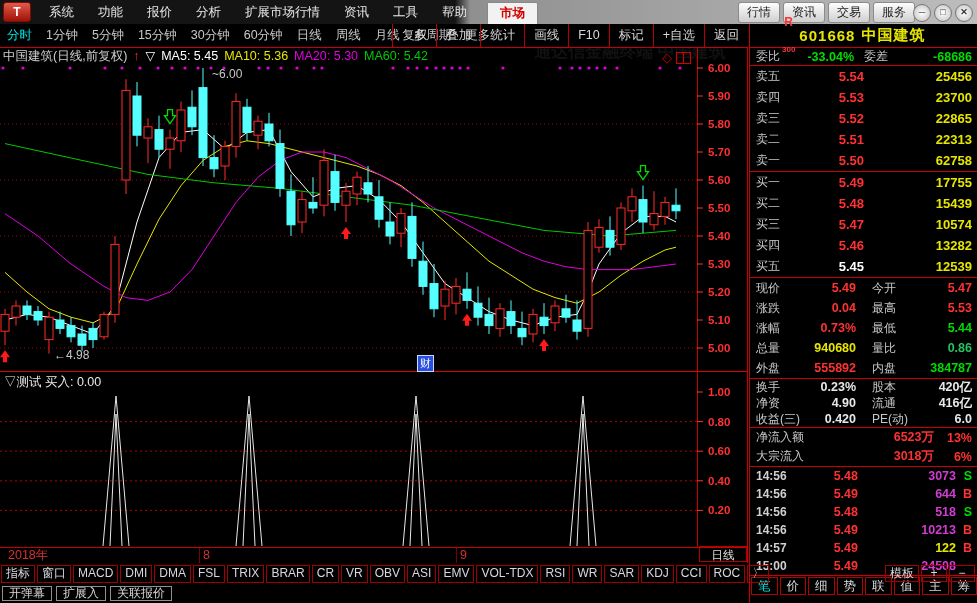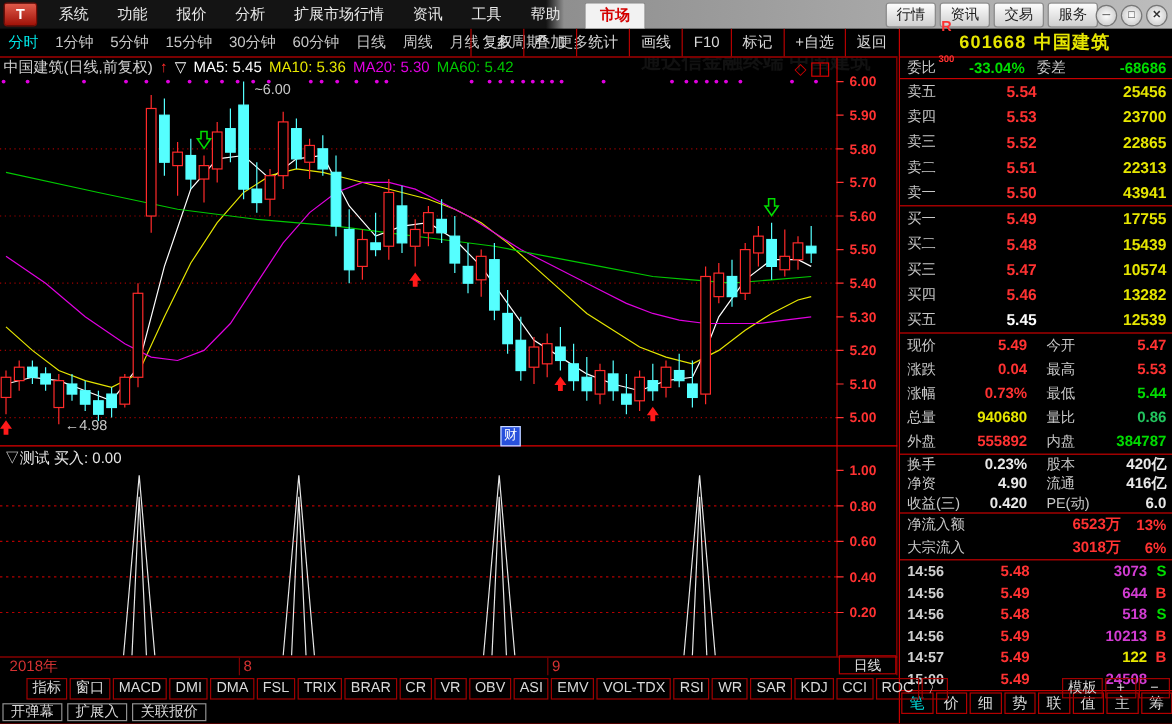--- a/index.html
+++ b/index.html
@@ -78,21 +78,21 @@
   .corner-icons{position:absolute;left:662px;top:50px;z-index:5;display:flex;align-items:center;}
   .diamond{color:#d40000;font-size:13px;margin-right:4px;}
   .split-rect{width:13px;height:10px;border:1px solid #d40000;position:relative;}
   .split-rect::after{content:"";position:absolute;left:6px;top:0;width:1px;height:10px;background:#d40000;}
   .cai-badge{position:absolute;left:417px;top:355px;width:15px;height:15px;background:#2850dc;
              border:1px solid #c8d8ff;color:#fff;font-size:11px;line-height:15px;text-align:center;z-index:6;}
   .sub-header{position:absolute;left:4px;top:374px;color:#e8e8e8;font-size:12.5px;z-index:5;}
   .rixian-box{position:absolute;left:699px;top:546px;width:48px;height:16px;border:1px solid #b40000;
               color:#e0e0e0;font-size:11.5px;text-align:center;line-height:16px;box-sizing:border-box;z-index:5;}
   
-  .ind-strip{position:absolute;left:0;top:564px;width:748px;height:20px;display:flex;z-index:4;padding-left:21px;}
+  .ind-strip{position:absolute;left:0;top:564px;width:748px;height:20px;display:flex;z-index:4;}
   .ind-tab{border:1px solid #a00000;margin:1px 1px;color:#d8d8d8;font-size:12px;padding:0 4px;
            line-height:15px;white-space:nowrap;}
   .ind-right{position:absolute;right:1px;top:564px;display:flex;z-index:4;}
   .status-strip{position:absolute;left:0;top:585px;width:748px;height:17px;display:flex;z-index:4;}
   .status-tab{border:1px solid #909090;margin:1px 2px;color:#d8d8d8;font-size:12px;padding:0 6px;
               line-height:13px;white-space:nowrap;}
   .watermark{position:absolute;left:6px;top:567px;color:#ff0000;font-size:17px;font-weight:bold;
              white-space:nowrap;z-index:60;}
   svg{position:absolute;left:0;top:48px;z-index:1;}
 </style>
@@ -472,21 +472,21 @@
           <span class="ab-vol" style="color: rgb(230, 230, 0);">22865</span>
         </div>
         <div class="ab-row">
           <span class="ab-label">卖二</span>
           <span class="ab-price" style="color: rgb(255, 50, 50);">5.51</span>
           <span class="ab-vol" style="color: rgb(230, 230, 0);">22313</span>
         </div>
         <div class="ab-row">
           <span class="ab-label">卖一</span>
           <span class="ab-price" style="color: rgb(255, 50, 50);">5.50</span>
-          <span class="ab-vol" style="color: rgb(230, 230, 0);">43941</span>
+          <span class="ab-vol" style="color: rgb(230, 230, 0);">62758</span>
         </div>
       </div>
     <div class="rp-bids" id="rp-bids">
         <div class="ab-row">
           <span class="ab-label">买一</span>
           <span class="ab-price" style="color: rgb(255, 50, 50);">5.49</span>
           <span class="ab-vol" style="color: rgb(230, 230, 0);">17755</span>
         </div>
         <div class="ab-row">
           <span class="ab-label">买二</span>

